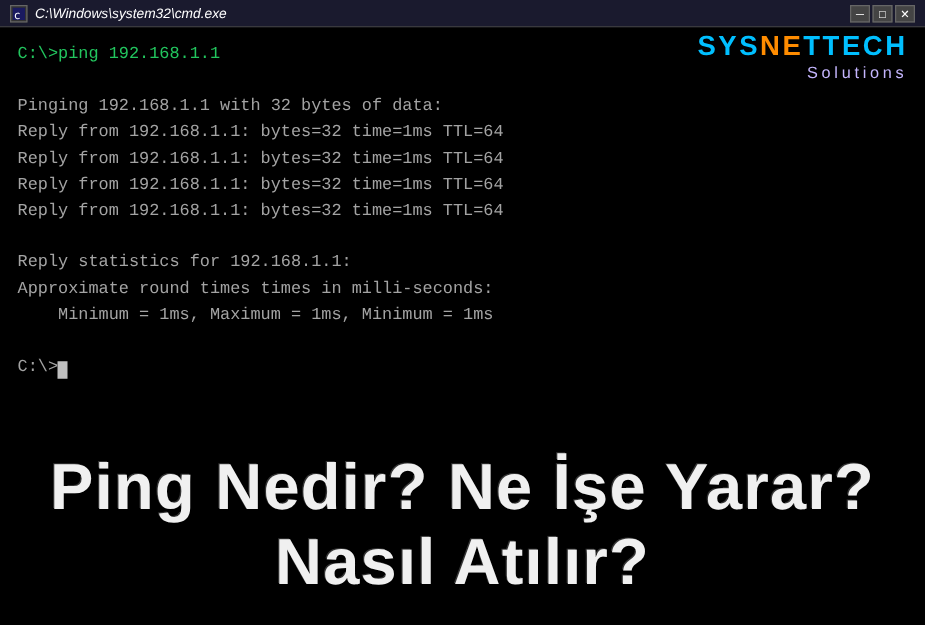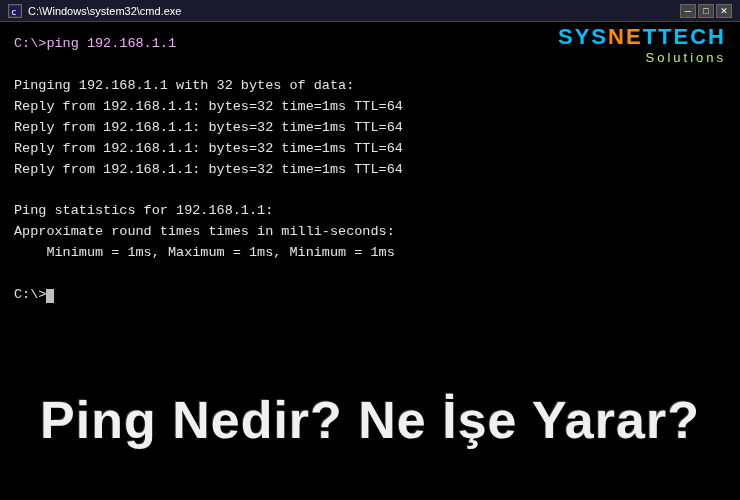--- a/index.html
+++ b/index.html
@@ -28,20 +28,21 @@
       border: 1px solid #666;
       display: flex;
       align-items: center;
       justify-content: center;
     }
     .title-bar-text {
       color: #fff;
       font-size: 11px;
       font-family: 'Segoe UI', Arial, sans-serif;
       flex: 1;
+      font-style: italic;
     }
     .title-bar-buttons {
       display: flex;
       gap: 2px;
     }
     .title-btn {
       width: 16px;
       height: 14px;
       background: #444;
       border: 1px solid #666;
@@ -55,27 +56,27 @@
     }
 
     
     .cmd-area {
       background: #000;
       padding: 12px 14px 10px 14px;
       height: 320px;
       position: relative;
     }
     .cmd-line {
-      color: #e5e5e5;
+      color: #a3a3a3;
       font-size: 13.5px;
       line-height: 1.55;
       white-space: pre;
     }
     .cmd-line.bright {
-      color: #f0abfc;
+      color: #22c55e;
     }
     .cursor-line {
       display: flex;
       align-items: center;
     }
     .cursor {
       display: inline-block;
       width: 8px;
       height: 14px;
       background: #c0c0c0;
@@ -102,21 +103,21 @@
       text-shadow: 2px 2px 0 #000, -1px -1px 0 #000;
       line-height: 1;
     }
     .logo-top span.s { color: #00bfff; }
     .logo-top span.y { color: #00bfff; }
     .logo-top span.net { color: #ff8c00; }
     .logo-top span.tech { color: #00bfff; }
     .logo-bottom {
       font-family: Arial, sans-serif;
       font-size: 13px;
-      color: #bef264;
+      color: #c4b5fd;
       letter-spacing: 3px;
       margin-top: 2px;
       text-align: right;
     }
 
     
     .bottom-overlay {
       background: rgba(0,0,0,0.85);
       height: 158px;
       display: flex;
@@ -164,26 +165,27 @@
   </div>
 
   <div class="cmd-line bright">C:\&gt;ping 192.168.1.1</div>
   <div class="cmd-line">&nbsp;</div>
   <div class="cmd-line">Pinging 192.168.1.1 with 32 bytes of data:</div>
   <div class="cmd-line">Reply from 192.168.1.1: bytes=32 time=1ms TTL=64</div>
   <div class="cmd-line">Reply from 192.168.1.1: bytes=32 time=1ms TTL=64</div>
   <div class="cmd-line">Reply from 192.168.1.1: bytes=32 time=1ms TTL=64</div>
   <div class="cmd-line">Reply from 192.168.1.1: bytes=32 time=1ms TTL=64</div>
   <div class="cmd-line">&nbsp;</div>
-  <div class="cmd-line">Ping statistics for 192.168.1.1:</div>
+  <div class="cmd-line">Reply statistics for 192.168.1.1:</div>
   <div class="cmd-line">Approximate round times times in milli-seconds:</div>
   <div class="cmd-line">    Minimum = 1ms, Maximum = 1ms, Minimum = 1ms</div>
   <div class="cmd-line">&nbsp;</div>
   <div class="cmd-line cursor-line">
     <span>C:\&gt;</span><span class="cursor"></span>
   </div>
 </div>
 
 <div class="bottom-overlay">
   <div class="overlay-title">
     <span>Ping Nedir? Ne İşe Yarar?</span><br>
+    <span>Nasıl Atılır?</span>
   </div>
 </div>
 
 </body></html>

